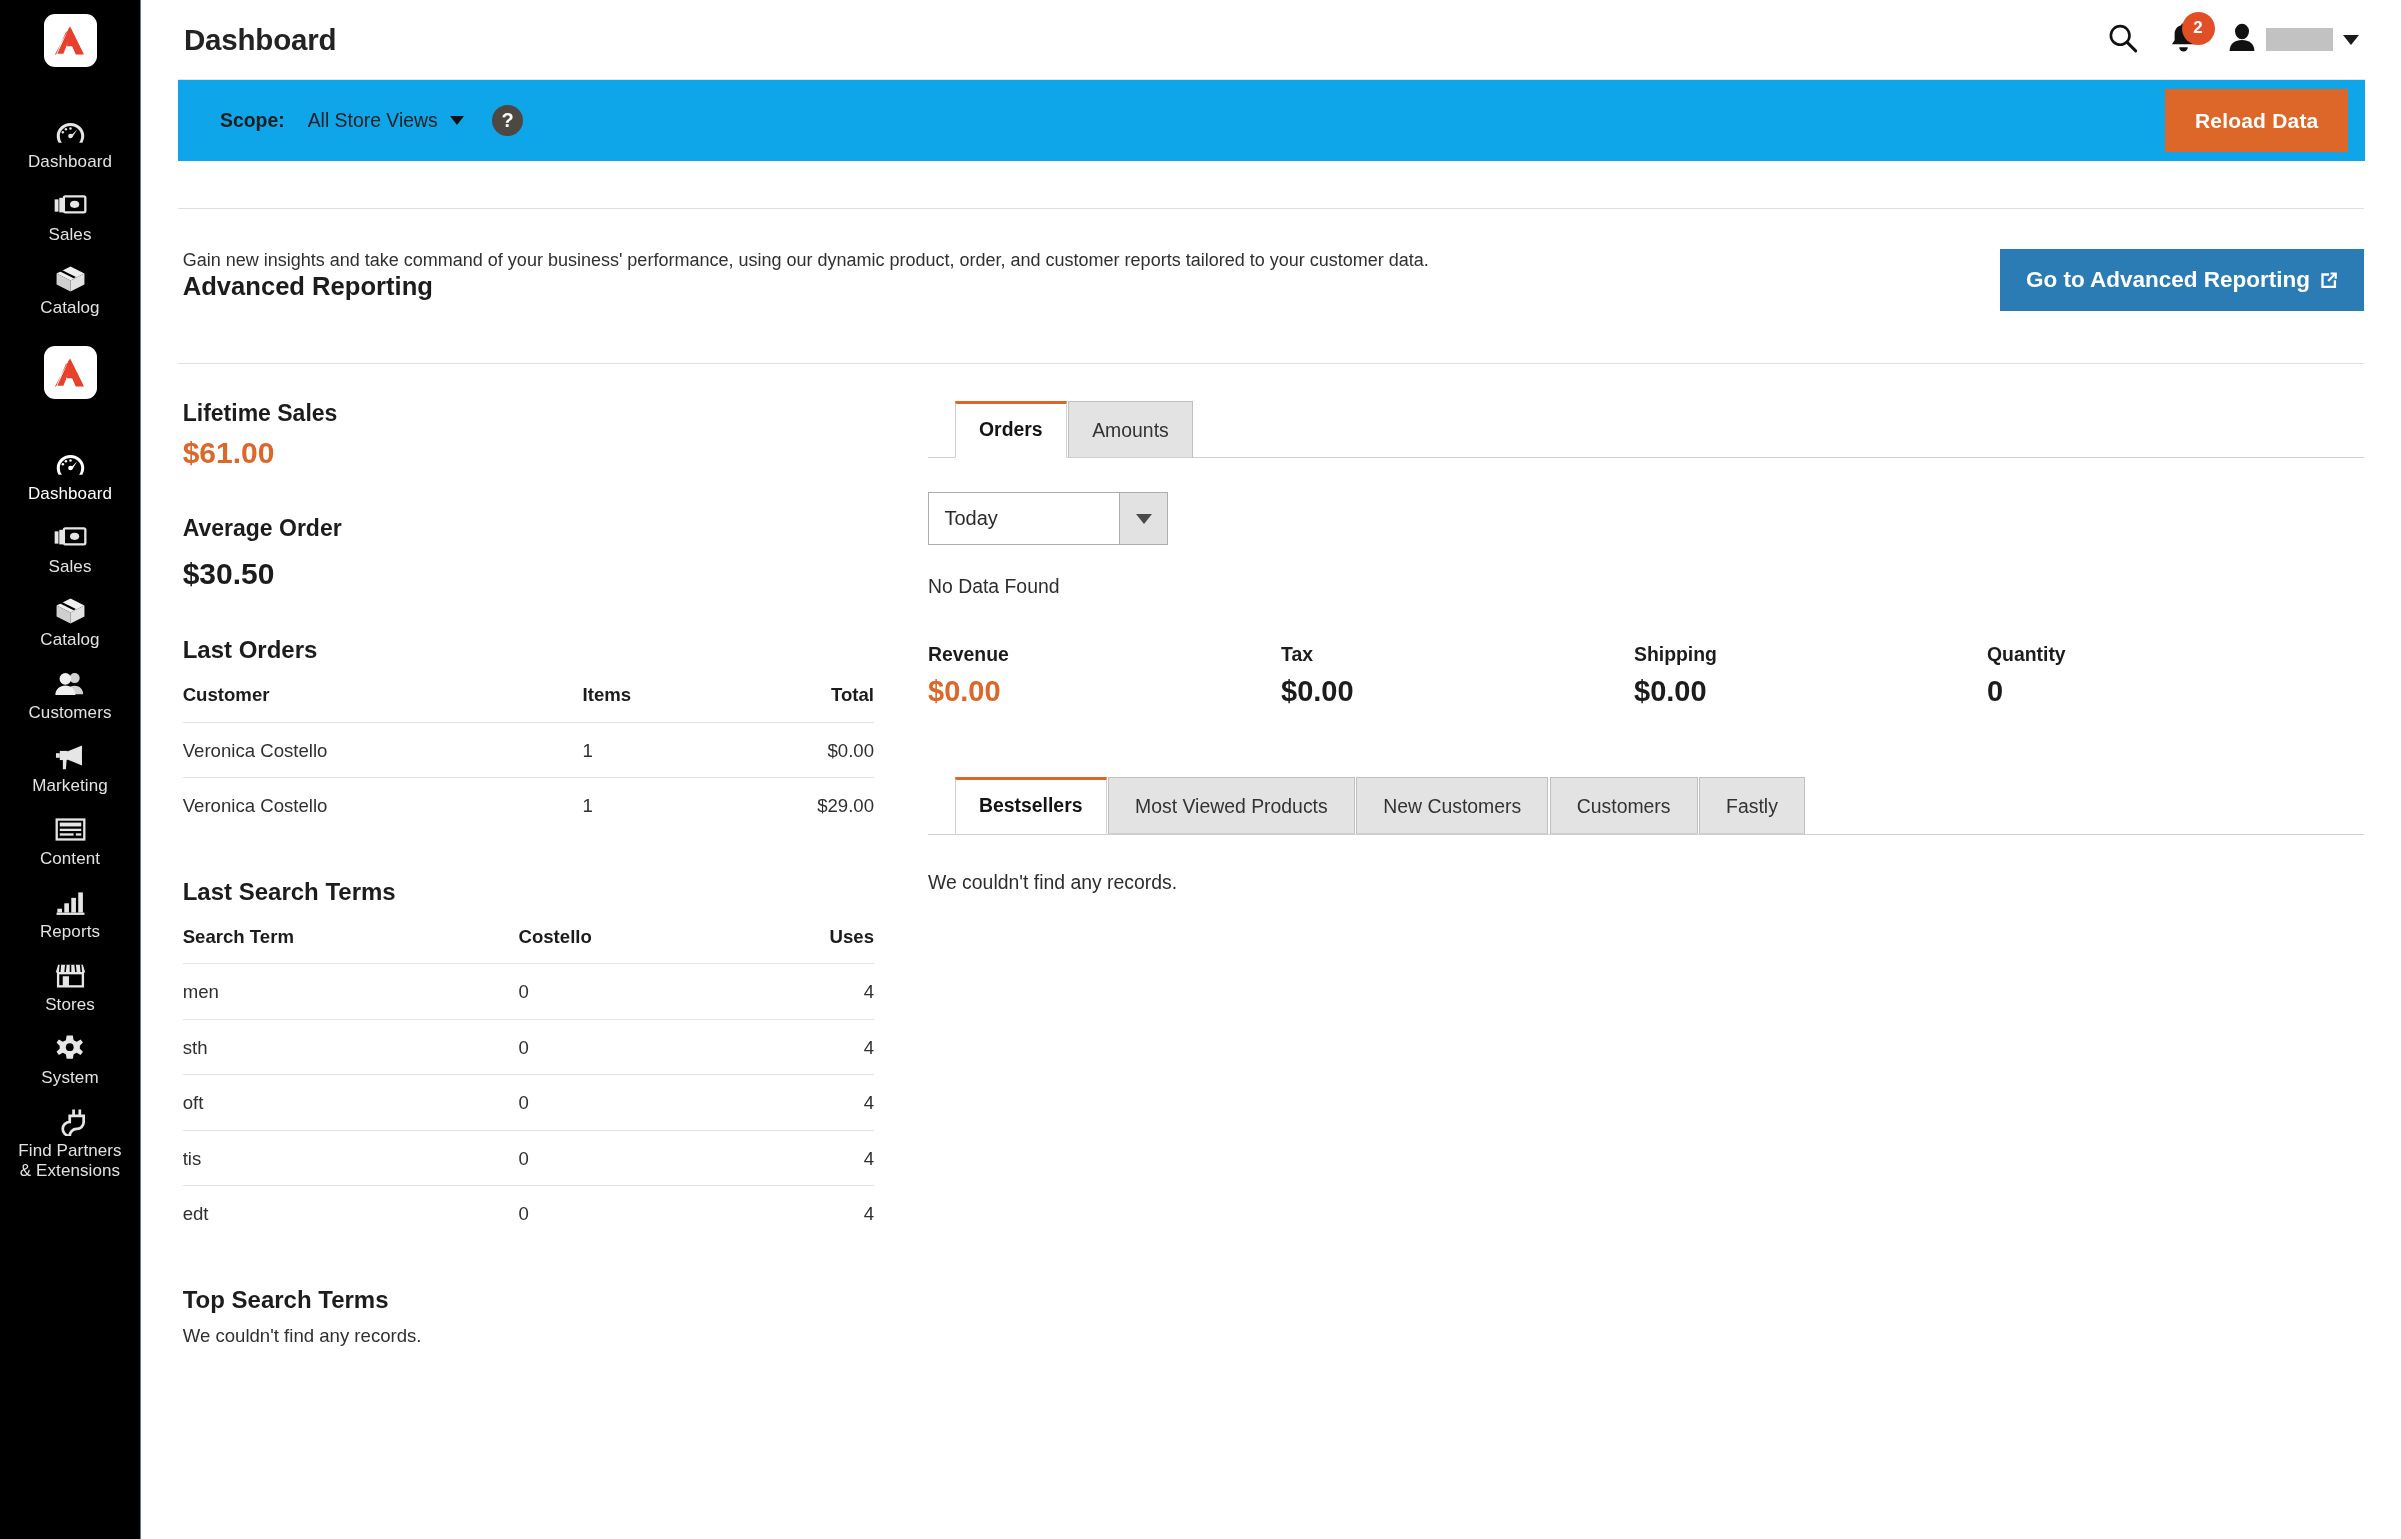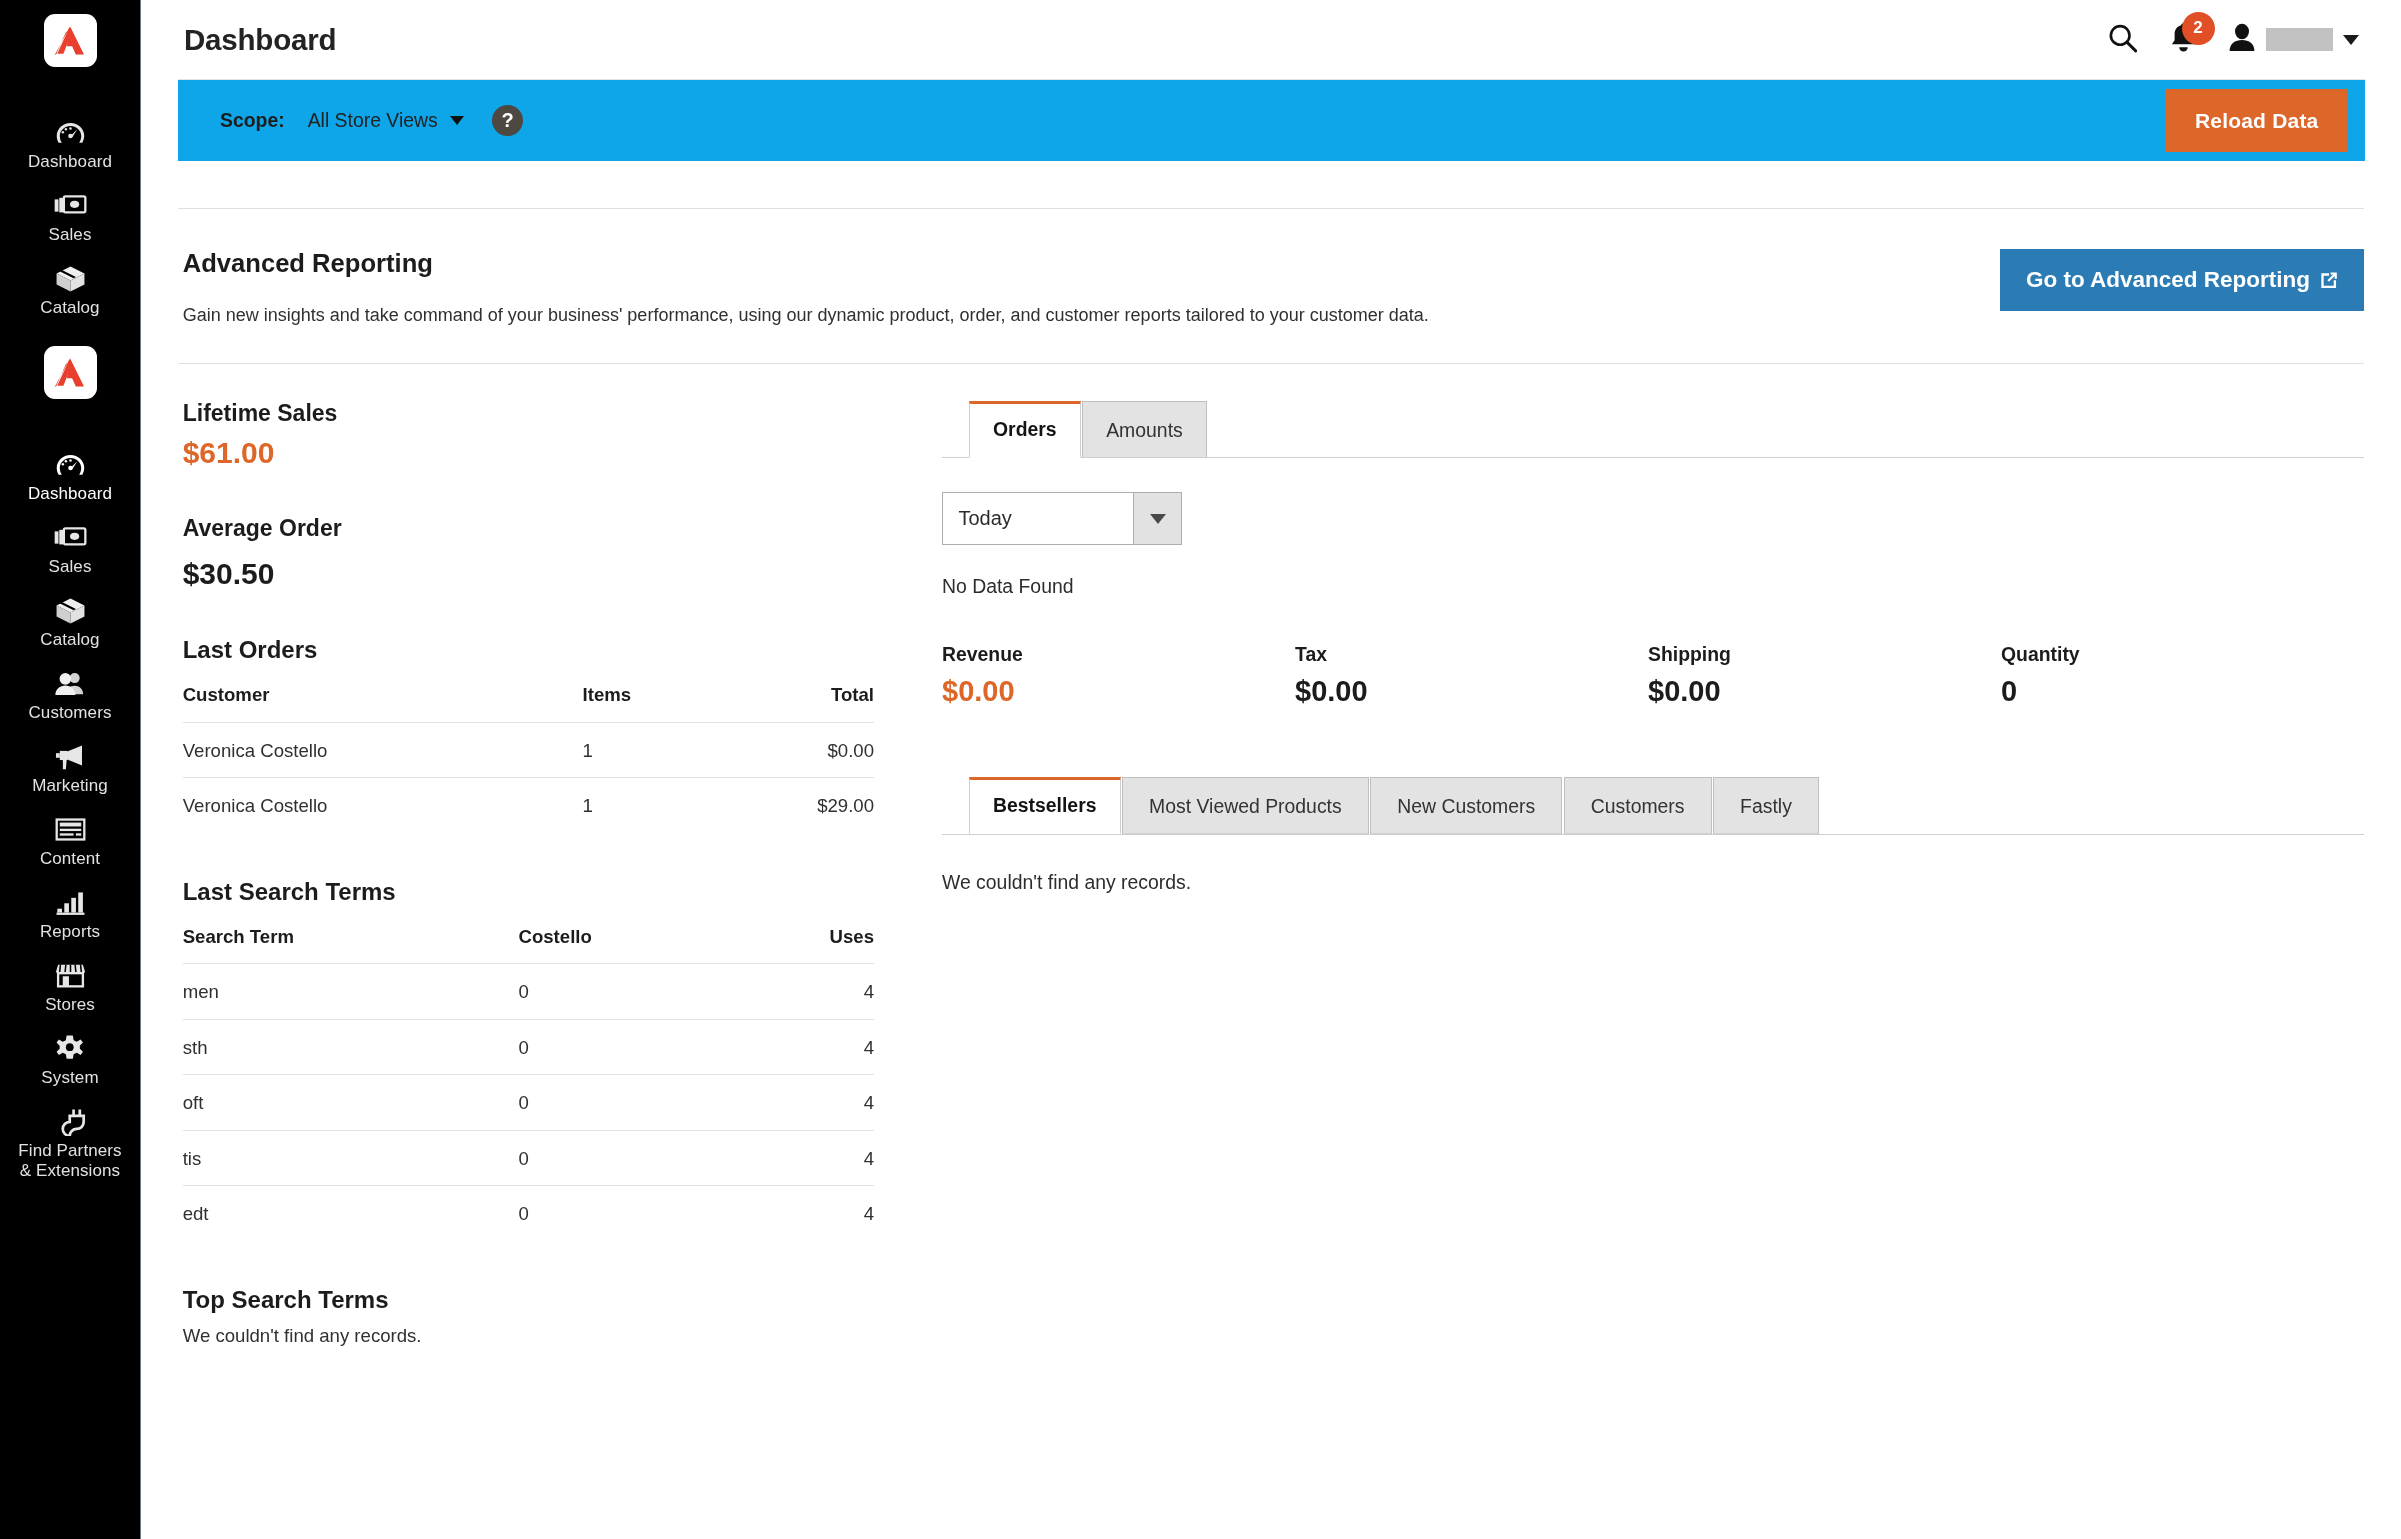--- a/index.html
+++ b/index.html
@@ -188,21 +188,20 @@
     display: flex; align-items: center; gap: 9.3px;
     white-space: nowrap;
   }
   .ext-ico { display: inline-flex; }
 
   
   #dash-body {
     display: flex;
     margin: 0 37px;
     padding-top: 36px;
-    gap: 14px;
   }
   #col-left { width: 736px; min-width: 736px; padding-left: 4.7px; padding-right: 40px; }
   #col-right { flex: 1; padding-left: 14px; }
 
   .stat-title { font-size: 23px; font-weight: bold; color: #1c1c1c; }
   .stat-big-orange { font-size: 30px; font-weight: bold; color: #dd6629; margin-top: 9.3px; }
   .stat-big-dark { font-size: 30px; font-weight: bold; color: #1c1c1c; margin-top: 15px; }
 
   .block-gap-a { height: 45px; }
   .sect-title {
@@ -525,22 +524,22 @@
     <span id="scope-value">All Store Views</span>
     <span class="scope-caret"></span>
     <span class="help-circle">?</span>
     <button id="reload-btn">Reload Data</button>
   </div>
 
   <div class="hr-divider"></div>
 
   <div id="adv-report">
     <div class="adv-left">
+      <div id="adv-desc">Gain new insights and take command of your business' performance, using our dynamic product, order, and customer reports tailored to your customer data.</div>
       <div id="adv-title">Advanced Reporting</div>
-      <div id="adv-desc">Gain new insights and take command of your business' performance, using our dynamic product, order, and customer reports tailored to your customer data.</div>
     </div>
     <button id="adv-btn">
       <span>Go to Advanced Reporting</span>
       <span class="ext-ico">
         <svg width="18.6" height="18.6" viewBox="0 0 24 24">
             <path d="M3 3 L13 3 L13 6 L6 6 L6 19 L19 19 L19 12 L22 12 L22 22 L3 22z" fill="#fff"></path>
             <path d="M15 2 L23 2 L23 10 L20.2 10 L20.2 6.6 L12.8 14 L10.8 12 L18.2 4.6 L15 4.6z" fill="#fff"></path>
           </svg>
       </span>
     </button>

